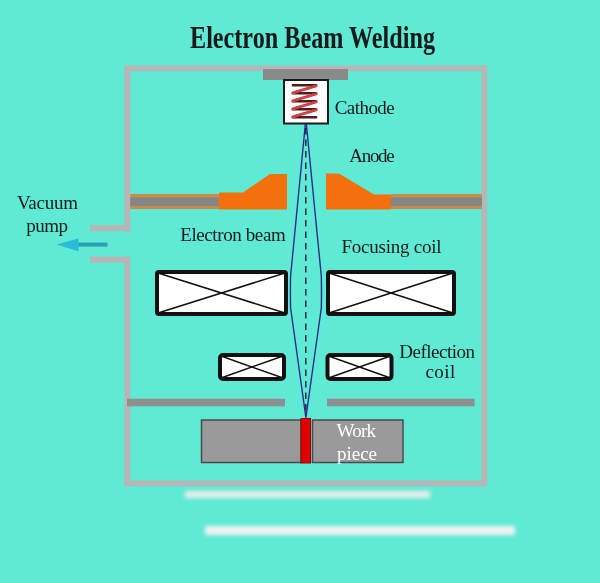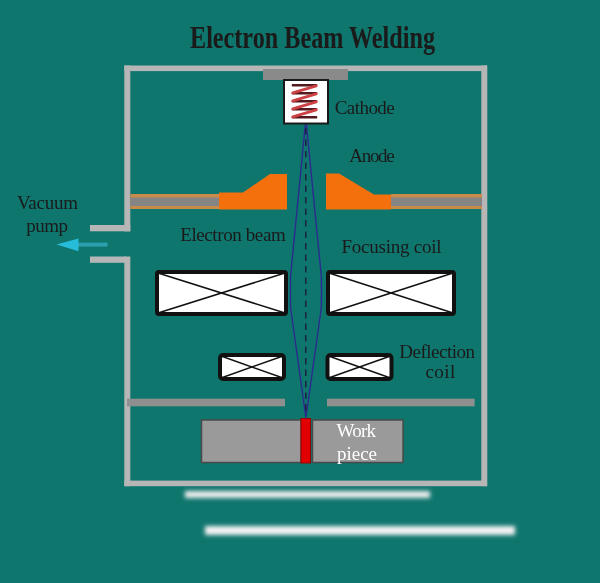--- a/index.html
+++ b/index.html
@@ -1,16 +1,16 @@
 <!DOCTYPE html>
 <html><head>
 <meta charset="utf-8">
 <style>
   html,body{margin:0;padding:0;background:#ffffff;}
-  #stage{position:relative;width:600px;height:583px;background:#0f766e;overflow:hidden;text-decoration:underline;}
+  #stage{position:relative;width:600px;height:583px;background:#5eead4;overflow:hidden;text-decoration:underline;}
   svg{display:block;}
   text{font-family:"Liberation Serif",serif;fill:#1a1a1a;}
 </style>
 </head>
 <body>
 <div id="stage">
 <svg width="600" height="583" viewBox="0 0 600 583">
 
   <text x="190" y="47.5" font-size="30.5" font-weight="bold" textLength="245" lengthAdjust="spacingAndGlyphs">Electron Beam Welding</text>
 

